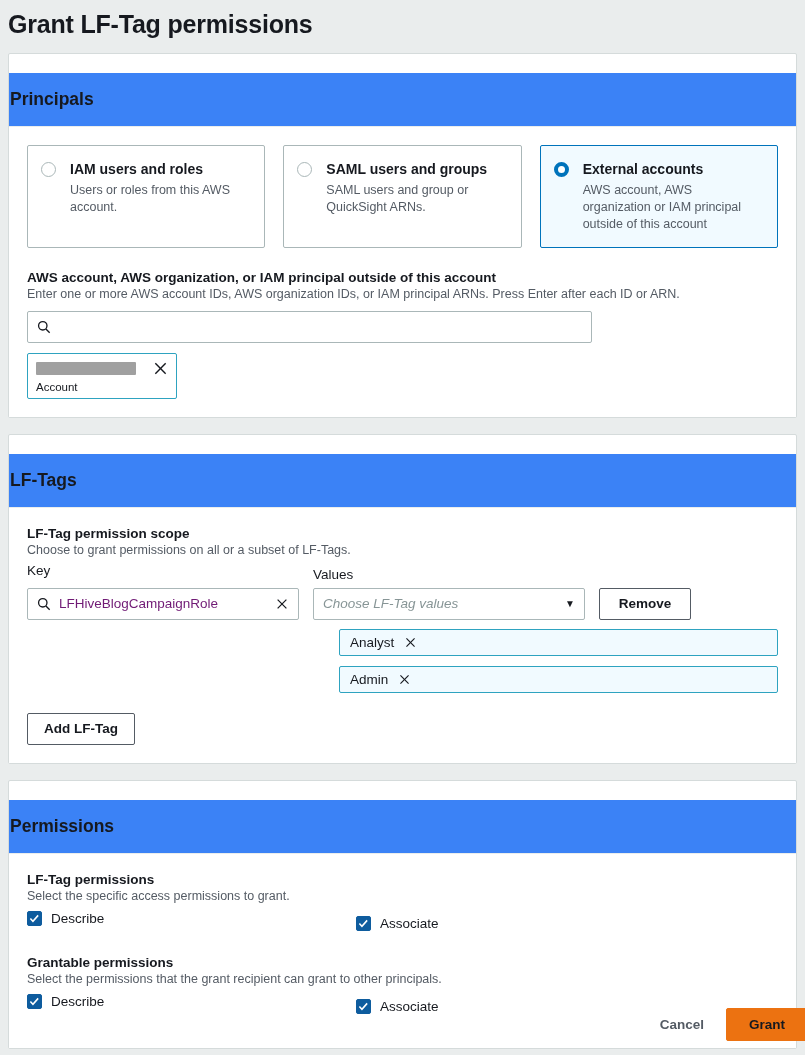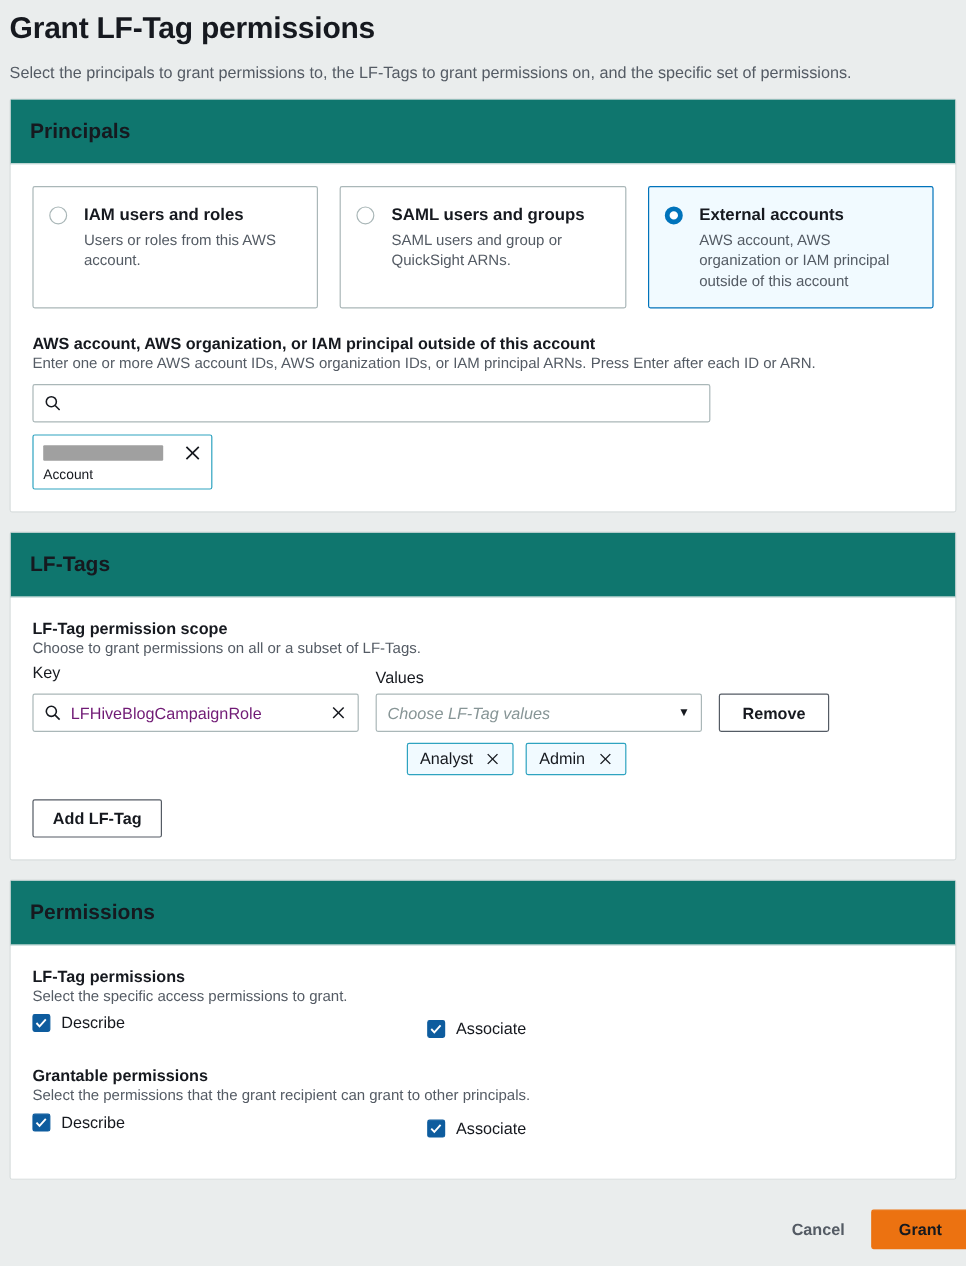--- a/index.html
+++ b/index.html
@@ -22,23 +22,24 @@
   .page-desc { font-size: 13.5px; color: #545b64; margin: 0 0 14px 0; }
 
   
   .card {
     background: #ffffff;
     border: 1px solid #d5dbdb;
     border-radius: 2px;
     margin: 0 8px 16px 8px;
   }
   .card-head {
-    background: #0f766e;
+    background: #3b82f6;
     border-bottom: 1px solid #eaeded;
-    padding: 16px 16px;
+    padding: 16px 1px;
+    margin-top: 19px;
   }
   .card-title { font-size: 17.5px; font-weight: bold; color: #16191f; }
   .card-body { padding: 18px; background: #fff; }
 
   
   .tiles { display: flex; gap: 18px; }
   .tile {
     flex: 1 1 0;
     border: 1px solid #aab7b8;
     border-radius: 2px;
@@ -107,21 +108,21 @@
     padding: 0 9px;
   }
   .caret { font-size: 10px; color: #16191f; }
   .btn {
     height: 32px; min-width: 92px;
     border: 1px solid #545b64; border-radius: 2px; background: #fff;
     font-size: 13.5px; font-weight: bold; color: #16191f;
     cursor: pointer; padding: 0 16px;
     font-family: "Liberation Sans", sans-serif;
   }
-  .chips { display: flex; gap: 10px; margin-top: 9px; margin-left: 312px; }
+  .chips { display: flex; gap: 10px; margin-top: 9px; margin-left: 312px; flex-direction: column; }
   .chip {
     border: 1px solid #2ea3c0; border-radius: 2px; background: #f1faff;
     height: 27px; display: flex; align-items: center; gap: 10px;
     padding: 0 10px; font-size: 13.5px; color: #16191f; cursor: pointer;
   }
   .add-btn-wrap { margin-top: 20px; }
 
   
   .perm-group { margin-bottom: 6px; }
   .perm-title { font-size: 13.5px; font-weight: bold; color: #16191f; }
@@ -156,21 +157,20 @@
     font-family: "Liberation Sans", sans-serif;
   }
 </style>
 </head>
 <body>
 
 <div class="page">
 
   <div class="page-head">
     <h1 class="page-title">Grant LF-Tag permissions</h1>
-    <div class="page-desc">Select the principals to grant permissions to, the LF-Tags to grant permissions on, and the specific set of permissions.</div>
   </div>
 
   <div class="card">
     <div class="card-head">
       <div class="card-title">Principals</div>
     </div>
     <div class="card-body">
 
       <div class="tiles">
         <div class="tile">

